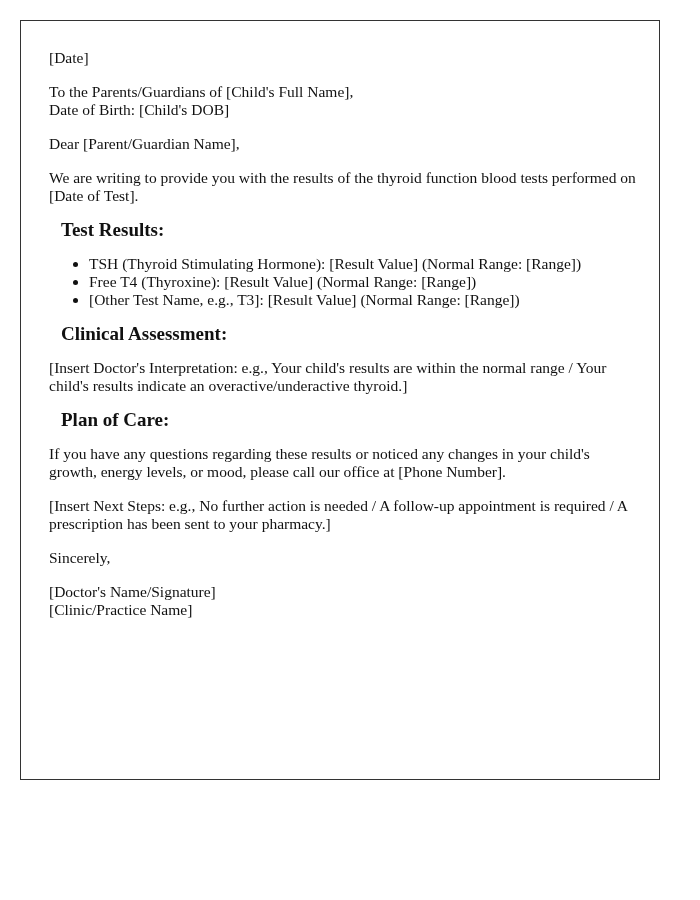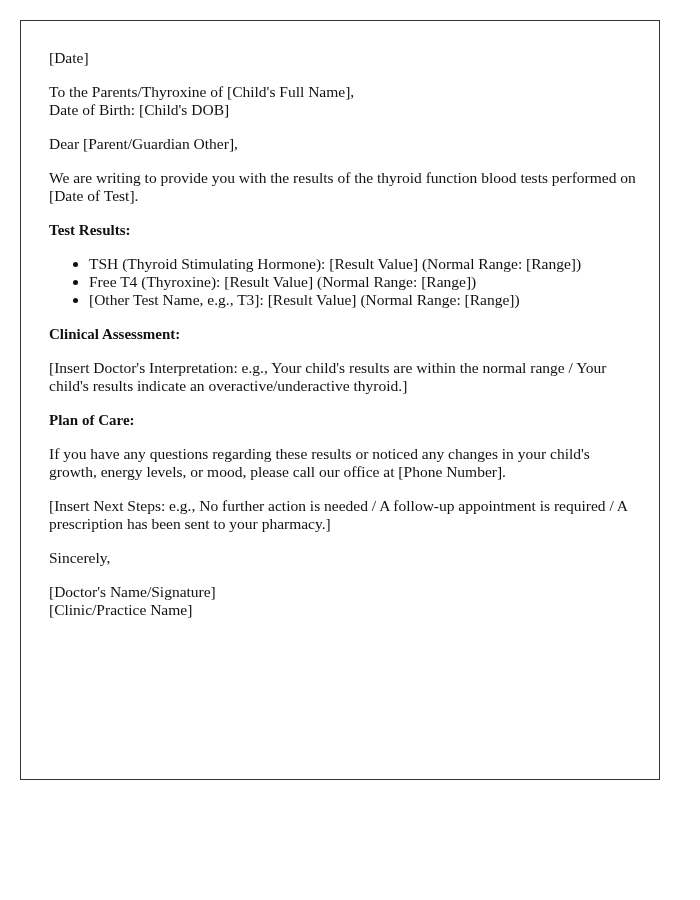--- a/index.html
+++ b/index.html
@@ -23,44 +23,44 @@
       height: 760px;
       border: 1px solid #333333;
       box-sizing: border-box;
       padding: 28px 20px 0 28px;
       line-height: 18px;
     }
     .letter p {
       margin: 0 0 16px 0;
     }
     .letter h3 {
-      font-size: 15px;
+      font-size: 19px;
       font-weight: bold;
-      margin: 0 0 16px 0;
+      margin: 0 0 16px 12px;
     }
     .letter ul {
       margin: 7px 0 16px 0;
       padding-left: 40px;
     }
     .letter li {
       margin: 0;
     }
   </style>
 </head>
 <body>
 
 <div class="letter">
   <p>[Date]</p>
 
   <p>
-    <span>To the Parents/Thyroxine of [Child's Full Name],</span><br>
+    <span>To the Parents/Guardians of [Child's Full Name],</span><br>
     <span>Date of Birth: [Child's DOB]</span>
   </p>
 
-  <p>Dear [Parent/Guardian Other],</p>
+  <p>Dear [Parent/Guardian Name],</p>
 
   <p>We are writing to provide you with the results of the thyroid function blood tests performed on [Date of Test].</p>
 
   <h3>Test Results:</h3>
   <ul>
     <li>TSH (Thyroid Stimulating Hormone): [Result Value] (Normal Range: [Range])</li>
     <li>Free T4 (Thyroxine): [Result Value] (Normal Range: [Range])</li>
     <li>[Other Test Name, e.g., T3]: [Result Value] (Normal Range: [Range])</li>
   </ul>
 

